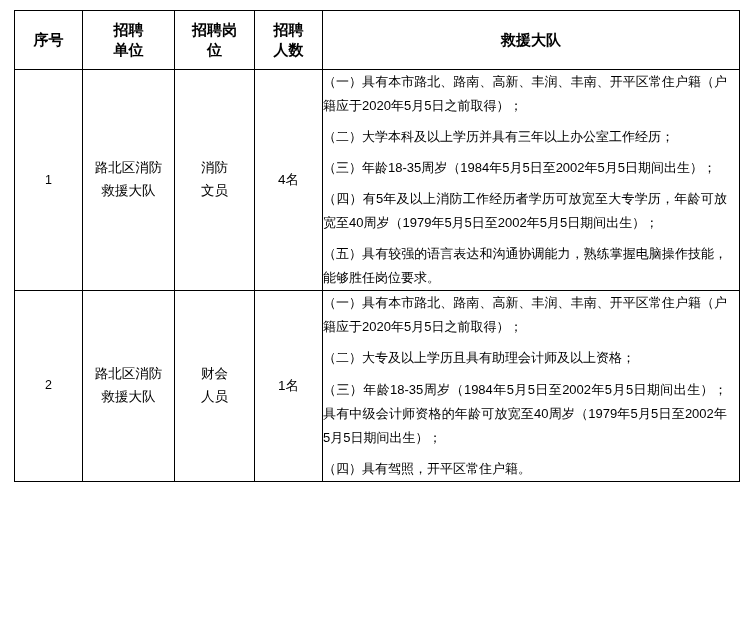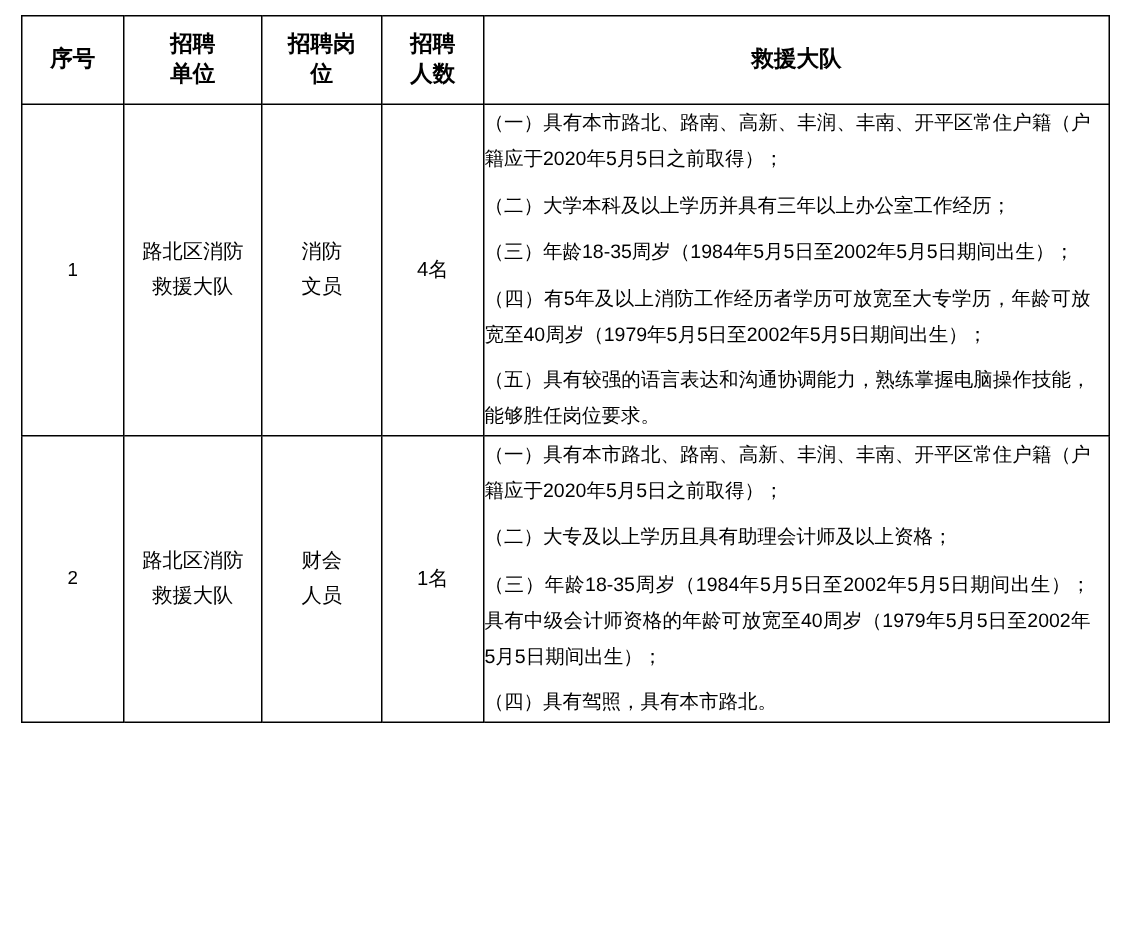--- a/index.html
+++ b/index.html
@@ -57,21 +57,20 @@
     line-height: 1.85;
     text-align: justify;
     text-justify: inter-ideograph;
   }
   td.c-cond p {
     margin: 0 12px 7px 0;
     text-indent: 0;
   }
   td.c-cond p:last-child {
     margin-bottom: 0;
-    font-family: Liberation Mono, monospace;
   }
   .cell-lines span {
     display: block;
   }
 </style>
 </head>
 <body>
 
 <div class="page">
   <table class="recruit">
@@ -142,18 +141,18 @@
           <span class="cell-lines">
             <span>财会</span>
             <span>人员</span>
           </span>
         </td>
         <td class="c-count">1名</td>
         <td class="c-cond">
           <p>（一）具有本市路北、路南、高新、丰润、丰南、开平区常住户籍（户籍应于2020年5月5日之前取得）；</p>
           <p>（二）大专及以上学历且具有助理会计师及以上资格；</p>
           <p>（三）年龄18-35周岁（1984年5月5日至2002年5月5日期间出生）；具有中级会计师资格的年龄可放宽至40周岁（1979年5月5日至2002年5月5日期间出生）；</p>
-          <p>（四）具有驾照，具有本市路北。</p>
+          <p>（四）具有驾照，开平区常住户籍。</p>
         </td>
       </tr>
     </tbody>
   </table>
 </div>
 
 </body></html>

